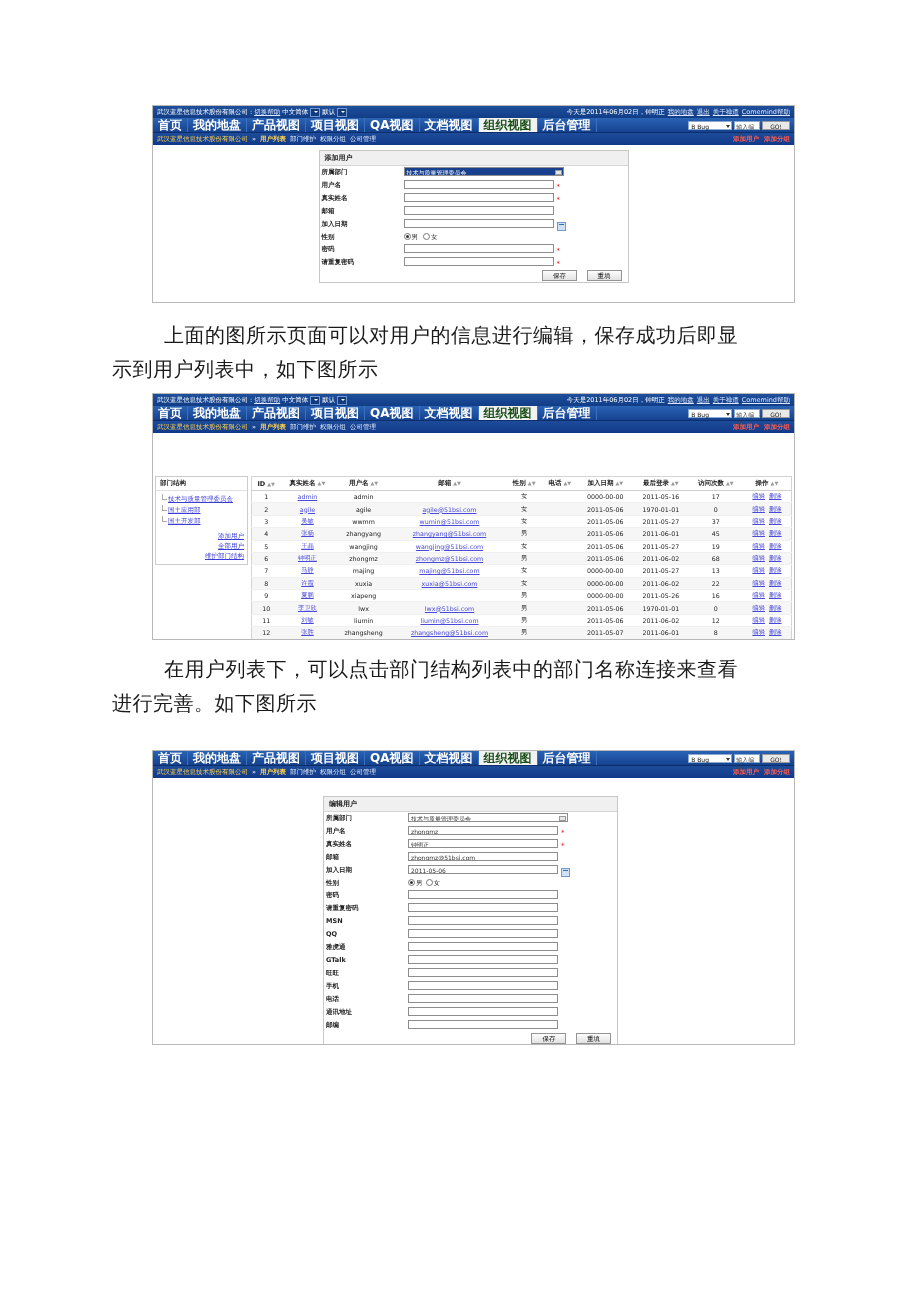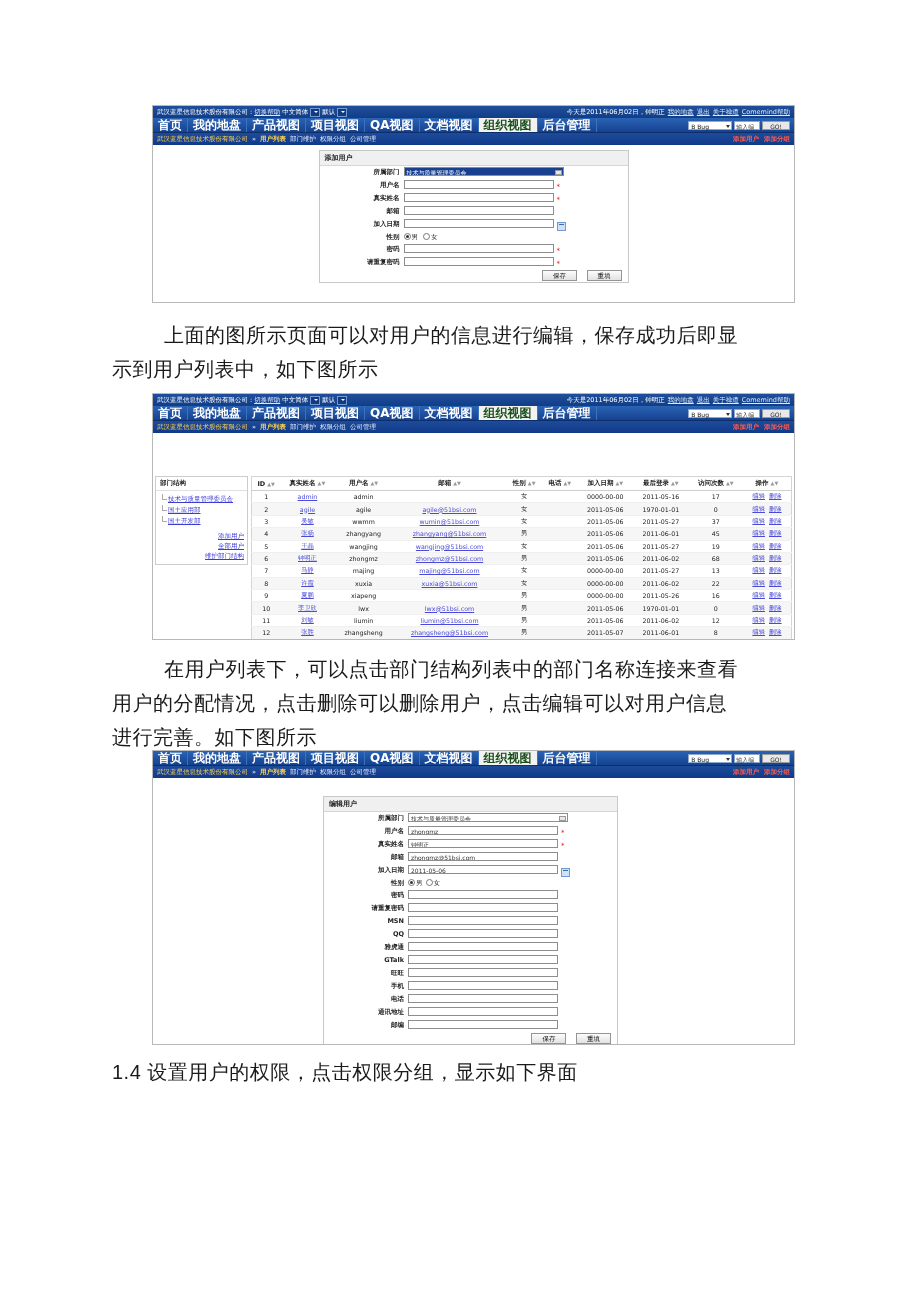--- a/index.html
+++ b/index.html
@@ -149,21 +149,21 @@
   .form-panel .fp-title {
     background:#f0f0f0;
     border-bottom:1px solid #d6d6d6;
     font-size:7px;
     font-weight:bold;
     color:#222;
     padding:2px 5px;
   }
   table.fp { width:100%; border-collapse:collapse; }
   table.fp td { font-size:6.5px; padding:1px 2px; vertical-align:middle; color:#222; }
-  td.lbl { text-align:right; font-weight:bold; width:78px; white-space:nowrap; padding-right:4px; }
+  td.lbl { text-align:left; font-weight:bold; width:78px; white-space:nowrap; padding-right:4px; }
   .fld {
     border:1px solid #8d8d8d;
     background:#ffffff;
     height:9px;
     width:150px;
     box-sizing:border-box;
     font-size:6px;
     line-height:9px;
     color:#333;
     padding-left:2px;
@@ -687,21 +687,20 @@
               </tr>
             </tbody>
         </table>
       </div>
       <div class="watermark" style="top:180px;">www.bdocx.com</div>
     </div>
   </div>
 
   <div class="para" style="left:112px; top:652px; width:710px;">
     <div class="indent">在用户列表下，可以点击部门结构列表中的部门名称连接来查看</div>
-    <div>用户的分配情况，点击删除可以删除用户，点击编辑可以对用户信息</div>
     <div>进行完善。如下图所示</div>
   </div>
 
   <div class="shot" id="shot3" style="left:152px; top:750px; width:643px; height:295px;">
 
     <div class="zt-nav">
       <div class="tab">首页</div>
       <div class="tab">我的地盘</div>
       <div class="tab">产品视图</div>
       <div class="tab">项目视图</div>
@@ -810,17 +809,14 @@
               <span class="zbtn">保存</span>
               <span class="zbtn">重填</span>
             </td>
           </tr>
         </tbody>
           </table>
       </div>
     </div>
   </div>
 
-  <div class="para" style="left:112px; top:1055px; width:710px;">
-    <div>1.4 设置用户的权限，点击权限分组，显示如下界面</div>
-  </div>
 
 </div>
 
 </body></html>

